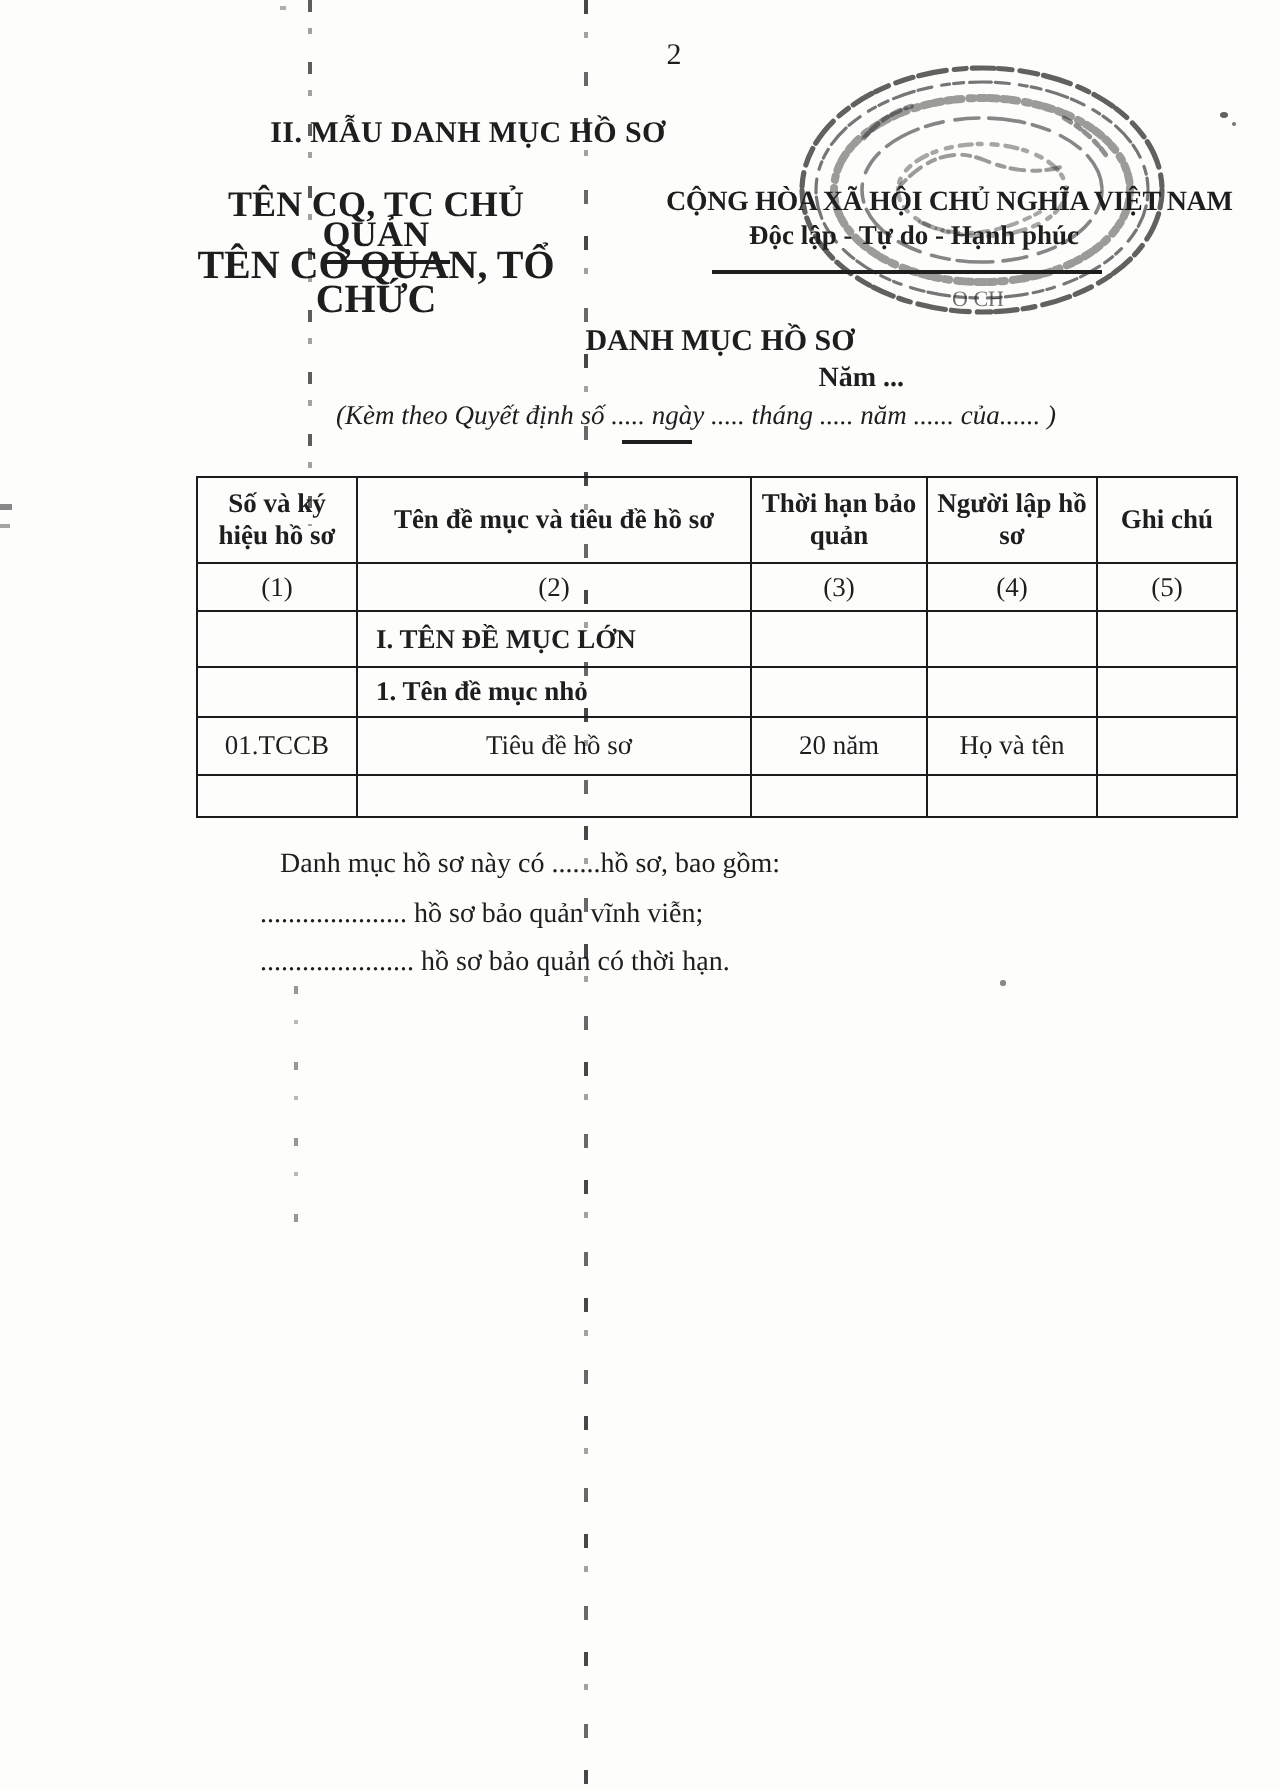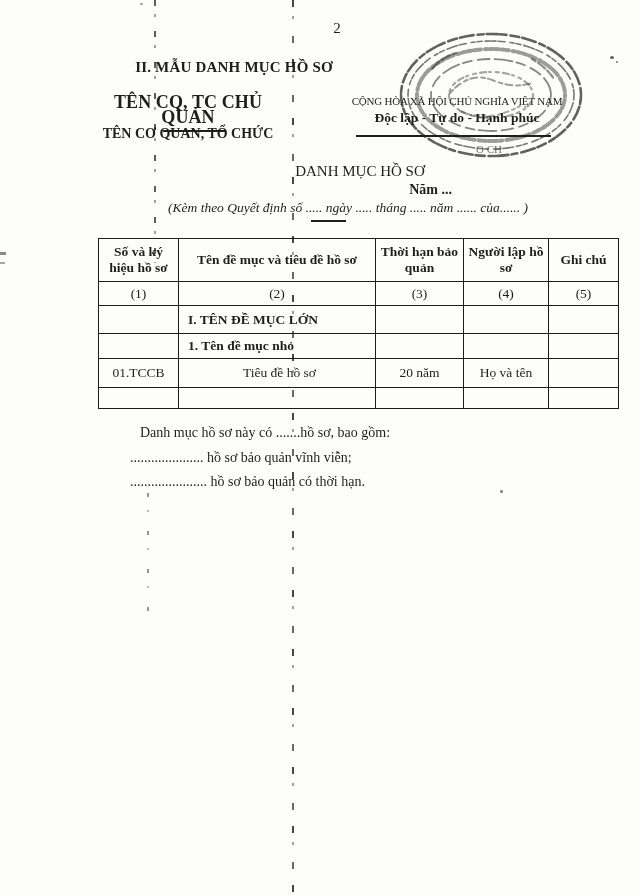--- a/index.html
+++ b/index.html
@@ -11,32 +11,32 @@
   }
   .abs { position:absolute; }
 
   
   .page-number { left:322px; top:20px; width:30px; text-align:center; font-size:15px; }
   .section-heading { left:108px; top:59px; width:252px; text-align:center;
     font-weight:bold; font-size:15px; letter-spacing:.2px; z-index:3; }
 
   .org-block { left:88px; top:95px; width:200px; text-align:center; z-index:3; }
   .org-line1 { font-size:18px; font-weight:bold; line-height:15px; letter-spacing:.1px; }
-  .org-line2 { font-size:14px; font-weight:bold; line-height:17px; }
+  .org-line2 { font-size:20px; font-weight:bold; line-height:17px; }
   .org-underline { left:163px; top:130px; width:62px; height:1.5px; background:#1e1e1e; }
 
   .national-block { left:333px; top:94px; width:248px; text-align:center; z-index:3; }
-  .national-line1 { font-size:11px; font-weight:normal; line-height:15px; letter-spacing:-.2px; white-space:nowrap; }
+  .national-line1 { font-size:14px; font-weight:bold; line-height:15px; letter-spacing:-.2px; white-space:nowrap; }
   .national-line2 { font-size:13.5px; font-weight:bold; line-height:17px; }
   .national-underline { left:356px; top:135px; width:195px; height:1.5px; background:#1e1e1e; z-index:3; }
 
   .seal { left:392px; top:29px; z-index:1; }
 
   
-  .doc-title { left:260px; top:163px; width:200px; text-align:center; font-weight:normal; font-size:15px; z-index:3; }
+  .doc-title { left:260px; top:163px; width:200px; text-align:center; font-weight:bold; font-size:15px; z-index:3; }
   .doc-year  { left:260px; top:182px; width:192px; text-align:right; font-weight:bold; font-size:14px; }
   .doc-ref   { left:110px; top:200px; width:476px; text-align:center; font-style:italic; font-size:13.5px; }
   .title-rule { left:311px; top:220px; width:35px; height:1.5px; background:#1e1e1e; }
 
   
   .form-table { position:absolute; left:98px; top:238px; width:521px;
     border-collapse:collapse; table-layout:fixed; z-index:2; }
   .form-table th, .form-table td {
     border:1.6px solid #1c1c1c; font-size:13.5px; padding:1px 4px;
     overflow:hidden; vertical-align:middle; text-align:center;

